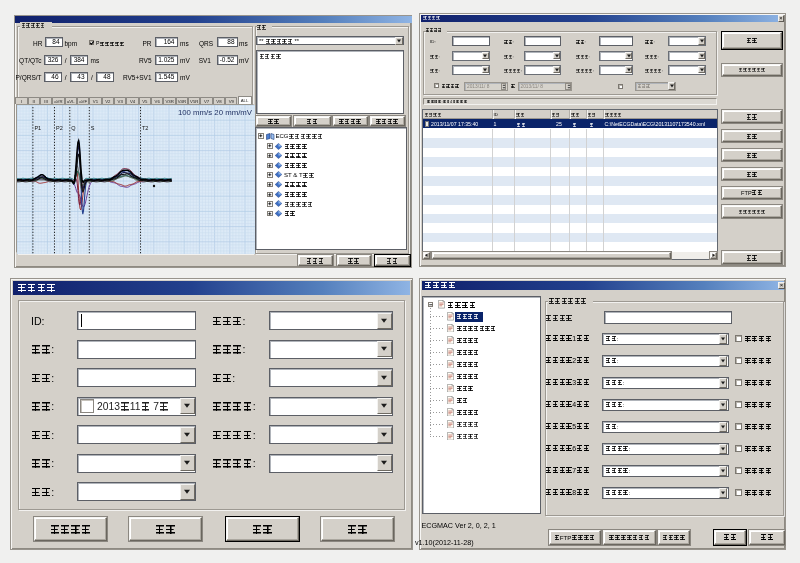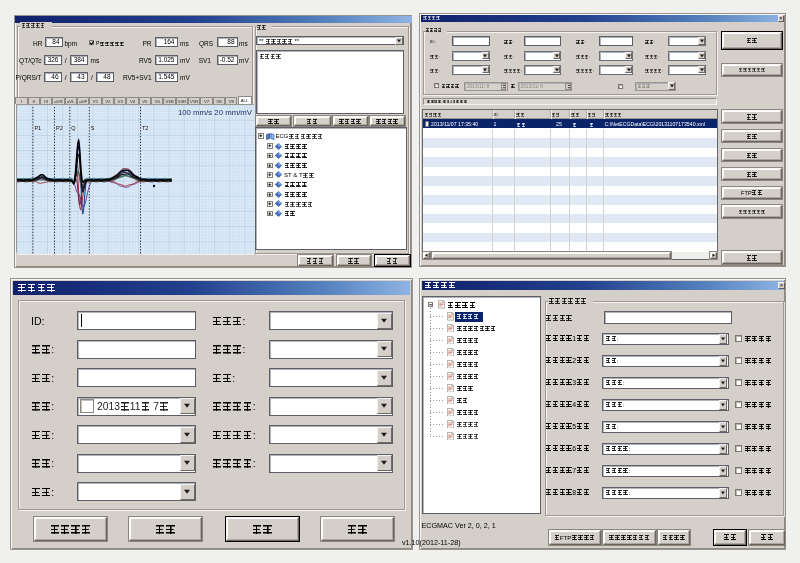--- a/index.html
+++ b/index.html
@@ -688,18 +688,18 @@
 <div class="cmb" style="left:601.5px;top:464.5px;width:127px;height:12.3px;font-size:6.2px;line-height:10px;padding-left:2.5px;border-width:1.5px"><i class="z"></i><i class="z"></i><i class="z"></i><i class="z"></i>:</div>
 <div class="da" style="left:718.5px;top:465.8px;width:8.5px;height:9.8px"></div>
 <div class="chk" style="left:735px;top:466.8px;width:7px;height:7px"></div>
 <div class="lbl" style="left:744.5px;top:467px;font-size:7.2px;line-height:7.5px"><i class="z"></i><i class="z"></i><i class="z"></i><i class="z"></i></div>
 <div class="lbl" style="left:545.5px;top:488.5px;font-size:7px;line-height:7.5px"><i class="z"></i><i class="z"></i><i class="z"></i><i class="z"></i>8<i class="z"></i><i class="z"></i></div>
 <div class="cmb" style="left:601.5px;top:486.5px;width:127px;height:12.3px;font-size:6.2px;line-height:10px;padding-left:2.5px;border-width:1.5px"><i class="z"></i><i class="z"></i><i class="z"></i><i class="z"></i>:</div>
 <div class="da" style="left:718.5px;top:487.8px;width:8.5px;height:9.8px"></div>
 <div class="chk" style="left:735px;top:488.8px;width:7px;height:7px"></div>
 <div class="lbl" style="left:744.5px;top:489px;font-size:7.2px;line-height:7.5px"><i class="z"></i><i class="z"></i><i class="z"></i><i class="z"></i></div>
 <div class="lbl" style="left:421.5px;top:521.5px;font-size:7.2px;line-height:8px">ECGMAC Ver 2, 0, 2, 1</div>
-<div class="lbl" style="left:402px;top:538.5px;font-size:7.2px;line-height:8px">v1.10(2012-11-28)</div>
+<div class="lbl" style="left:415px;top:538.5px;font-size:7.2px;line-height:8px">v1.10(2012-11-28)</div>
 <div class="btn" style="left:548.5px;top:529.5px;width:52px;height:15.5px;font-size:6.2px;line-height:14.5px"><i class="z"></i>FTP<i class="z"></i><i class="z"></i><i class="z"></i><i class="z"></i></div>
 <div class="btn" style="left:602.5px;top:529.5px;width:53.5px;height:15.5px;font-size:6.2px;line-height:14.5px"><i class="z"></i><i class="z"></i><i class="z"></i><i class="z"></i><i class="z"></i><i class="z"></i><i class="z"></i></div>
 <div class="btn" style="left:658px;top:529.5px;width:31.5px;height:15.5px;font-size:6.2px;line-height:14.5px"><i class="z"></i><i class="z"></i><i class="z"></i><i class="z"></i></div>
 <div class="btn def" style="left:714px;top:529.5px;width:32px;height:15.5px;font-size:7px;line-height:14.5px"><i class="z"></i><i class="z"></i></div>
 <div class="btn" style="left:749px;top:529.5px;width:35.5px;height:15.5px;font-size:7px;line-height:14.5px"><i class="z"></i><i class="z"></i></div>
   </div>
 </body></html>

